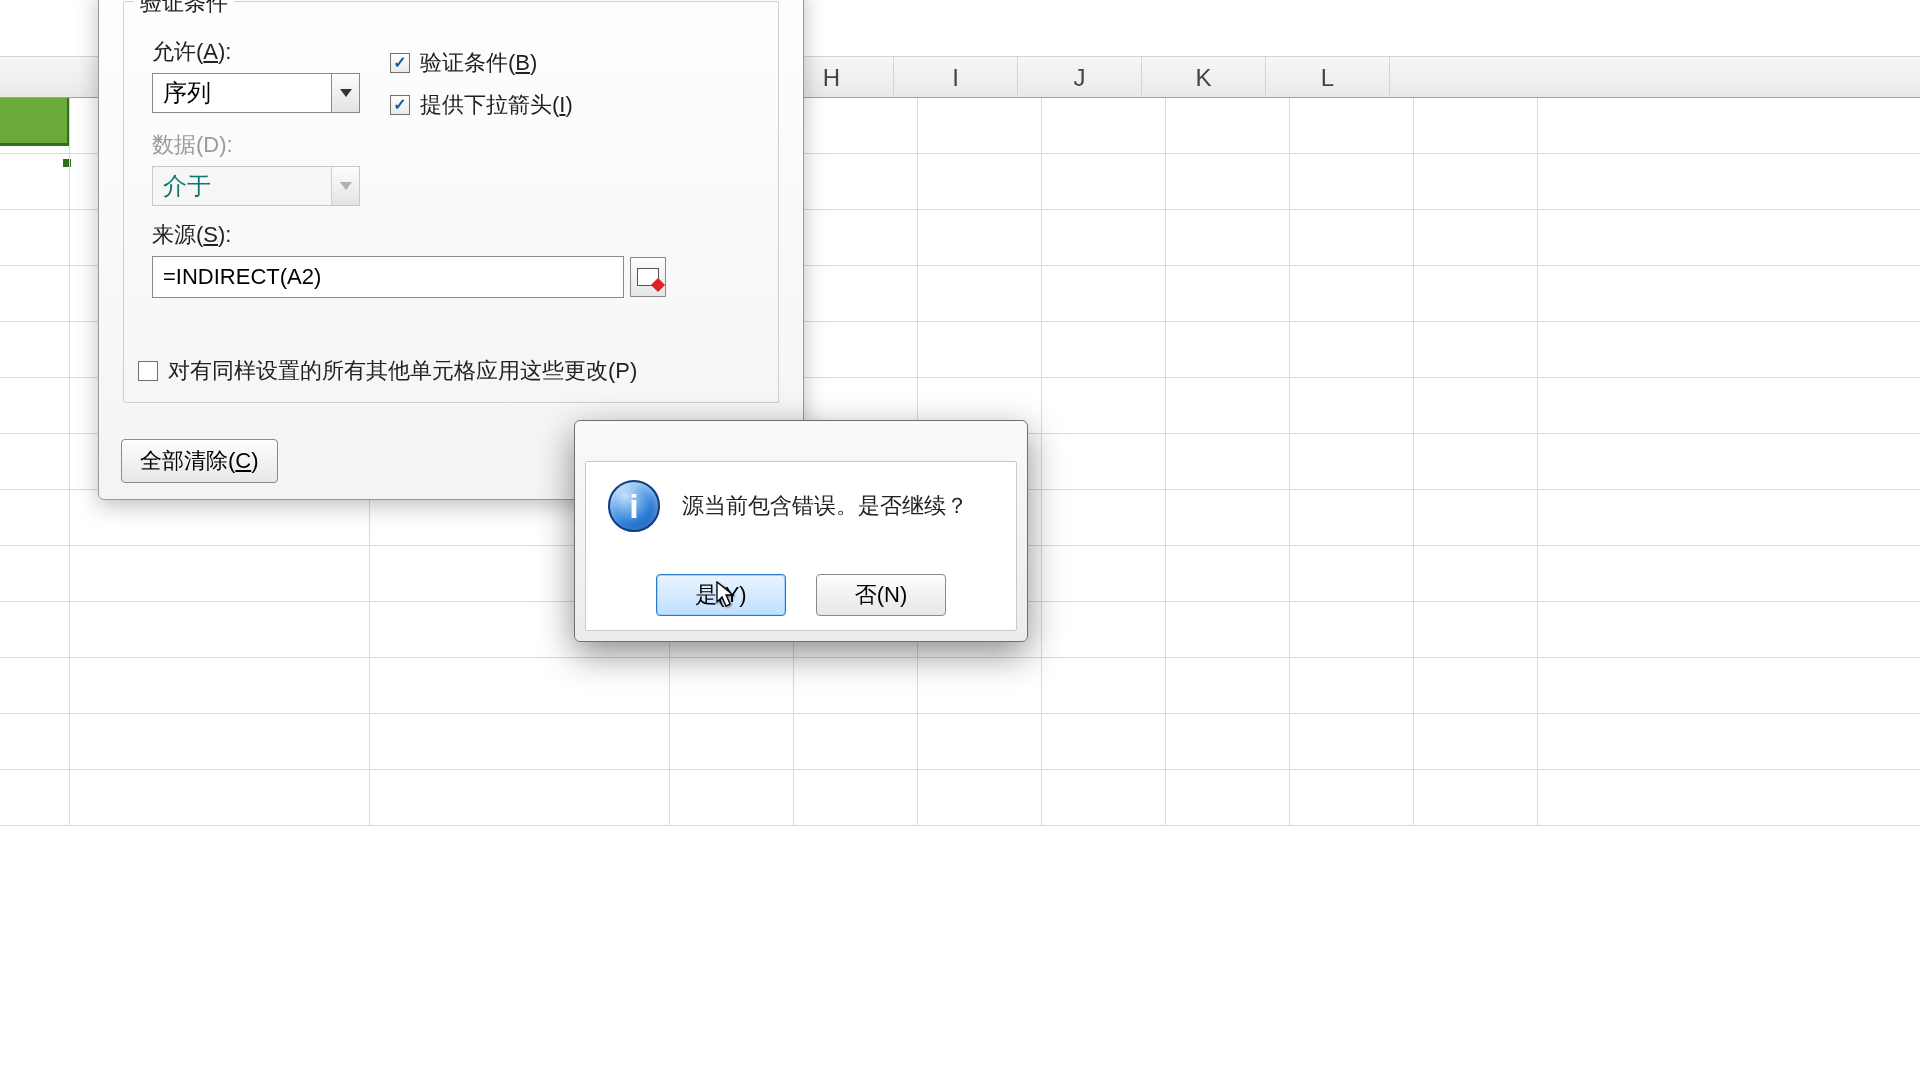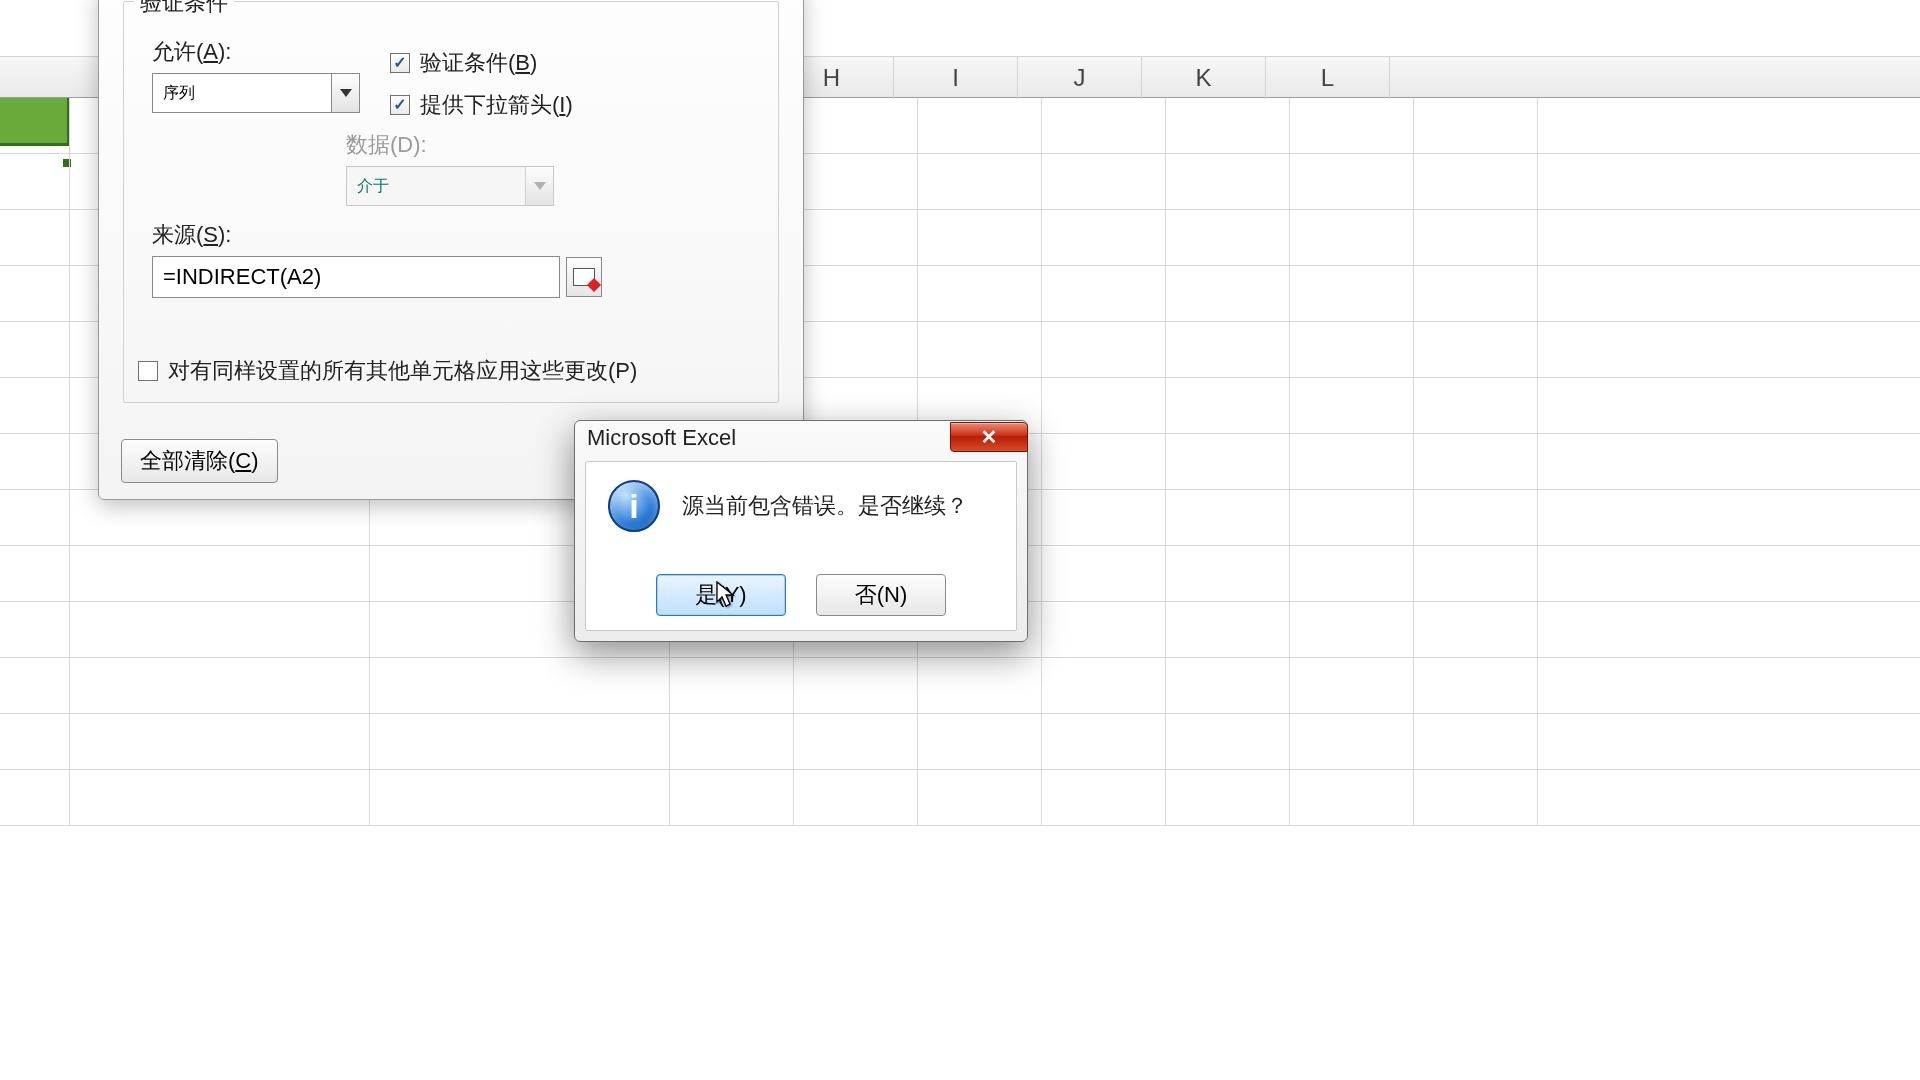--- a/index.html
+++ b/index.html
@@ -82,21 +82,21 @@
   .form-col-left { width: 210px; }
   .lbl { font-size: 22px; color: #222; margin-bottom: 6px; display: block; }
   .lbl.disabled { color: #9a9a9a; }
   .lbl u { text-decoration: underline; }
 
   .combo {
     display: flex; align-items: stretch; width: 208px; height: 40px;
     border: 1px solid #8a8a8a; background: #fff;
   }
   .combo.disabled { border-color: #c8c8c8; color: #0f766e; background: #f6f6f6; }
-  .combo .ctext { flex: 1; padding: 0 10px; font-size: 16px; display: flex; align-items: center; }
+  .combo .ctext { flex: 1; padding: 0 10px; font-size: 24px; display: flex; align-items: center; }
   .combo .cbtn {
     width: 28px; border-left: 1px solid #8a8a8a;
     background: linear-gradient(#fdfdfd,#e3e3e3);
     display: flex; align-items: center; justify-content: center;
   }
   .combo.disabled .cbtn { border-left-color: #d0d0d0; }
   .tri-down {
     width: 0; height: 0;
     border-left: 6px solid transparent;
     border-right: 6px solid transparent;
@@ -425,38 +425,38 @@
           <span class="box">
               <span class="tick">✓</span>
             </span>
           <span>
             <span>提供下拉箭头(</span><u>I</u><span>)</span>
           </span>
         </label>
       </div>
     </div>
 
-    <div class="form-row" style="margin-top:-4px;justify-content:center;">
+    <div class="form-row" style="margin-top:-4px;">
       <div class="form-col-left">
         <span class="lbl disabled">数据(D):</span>
         <div class="combo disabled">
           <div class="ctext">介于</div>
           <div class="cbtn">
             <div class="tri-down"></div>
           </div>
         </div>
       </div>
     </div>
 
     <div style="margin-top:6px;">
       <span class="lbl">
         <span>来源(</span><u>S</u><span>):</span>
       </span>
       <div style="display:flex;align-items:center;">
-        <div class="src-field" style="width:408px;">
+        <div class="src-field" style="width:472px;">
           <input type="text" value="=INDIRECT(A2)" style="">
         </div>
         <div class="refedit-btn">
           <div class="refedit-icon"></div>
         </div>
       </div>
     </div>
 
     <label class="chk apply-all">
       <span class="box unchecked"></span>
@@ -470,26 +470,20 @@
         <u>C</u>
         <span>)</span>
     </div>
     <div style="display:flex;gap:14px;">
       <div class="btn default" style="min-width:70px;">确</div>
     </div>
   </div>
 </div>
 
 <div class="msgbox">
-  <div class="titlebar">
-    <div class="title">Microsoft Excel</div>
-    <div class="close-btn">
-      <span>✕</span>
-    </div>
-  </div>
   <div class="body">
     <div class="content-row">
       <div class="info-icon">i</div>
       <div class="msg-text">源当前包含错误。是否继续？</div>
     </div>
     <div class="msg-buttons">
       <div class="btn default">是(Y)</div>
       <div class="btn">否(N)</div>
     </div>
   </div>

